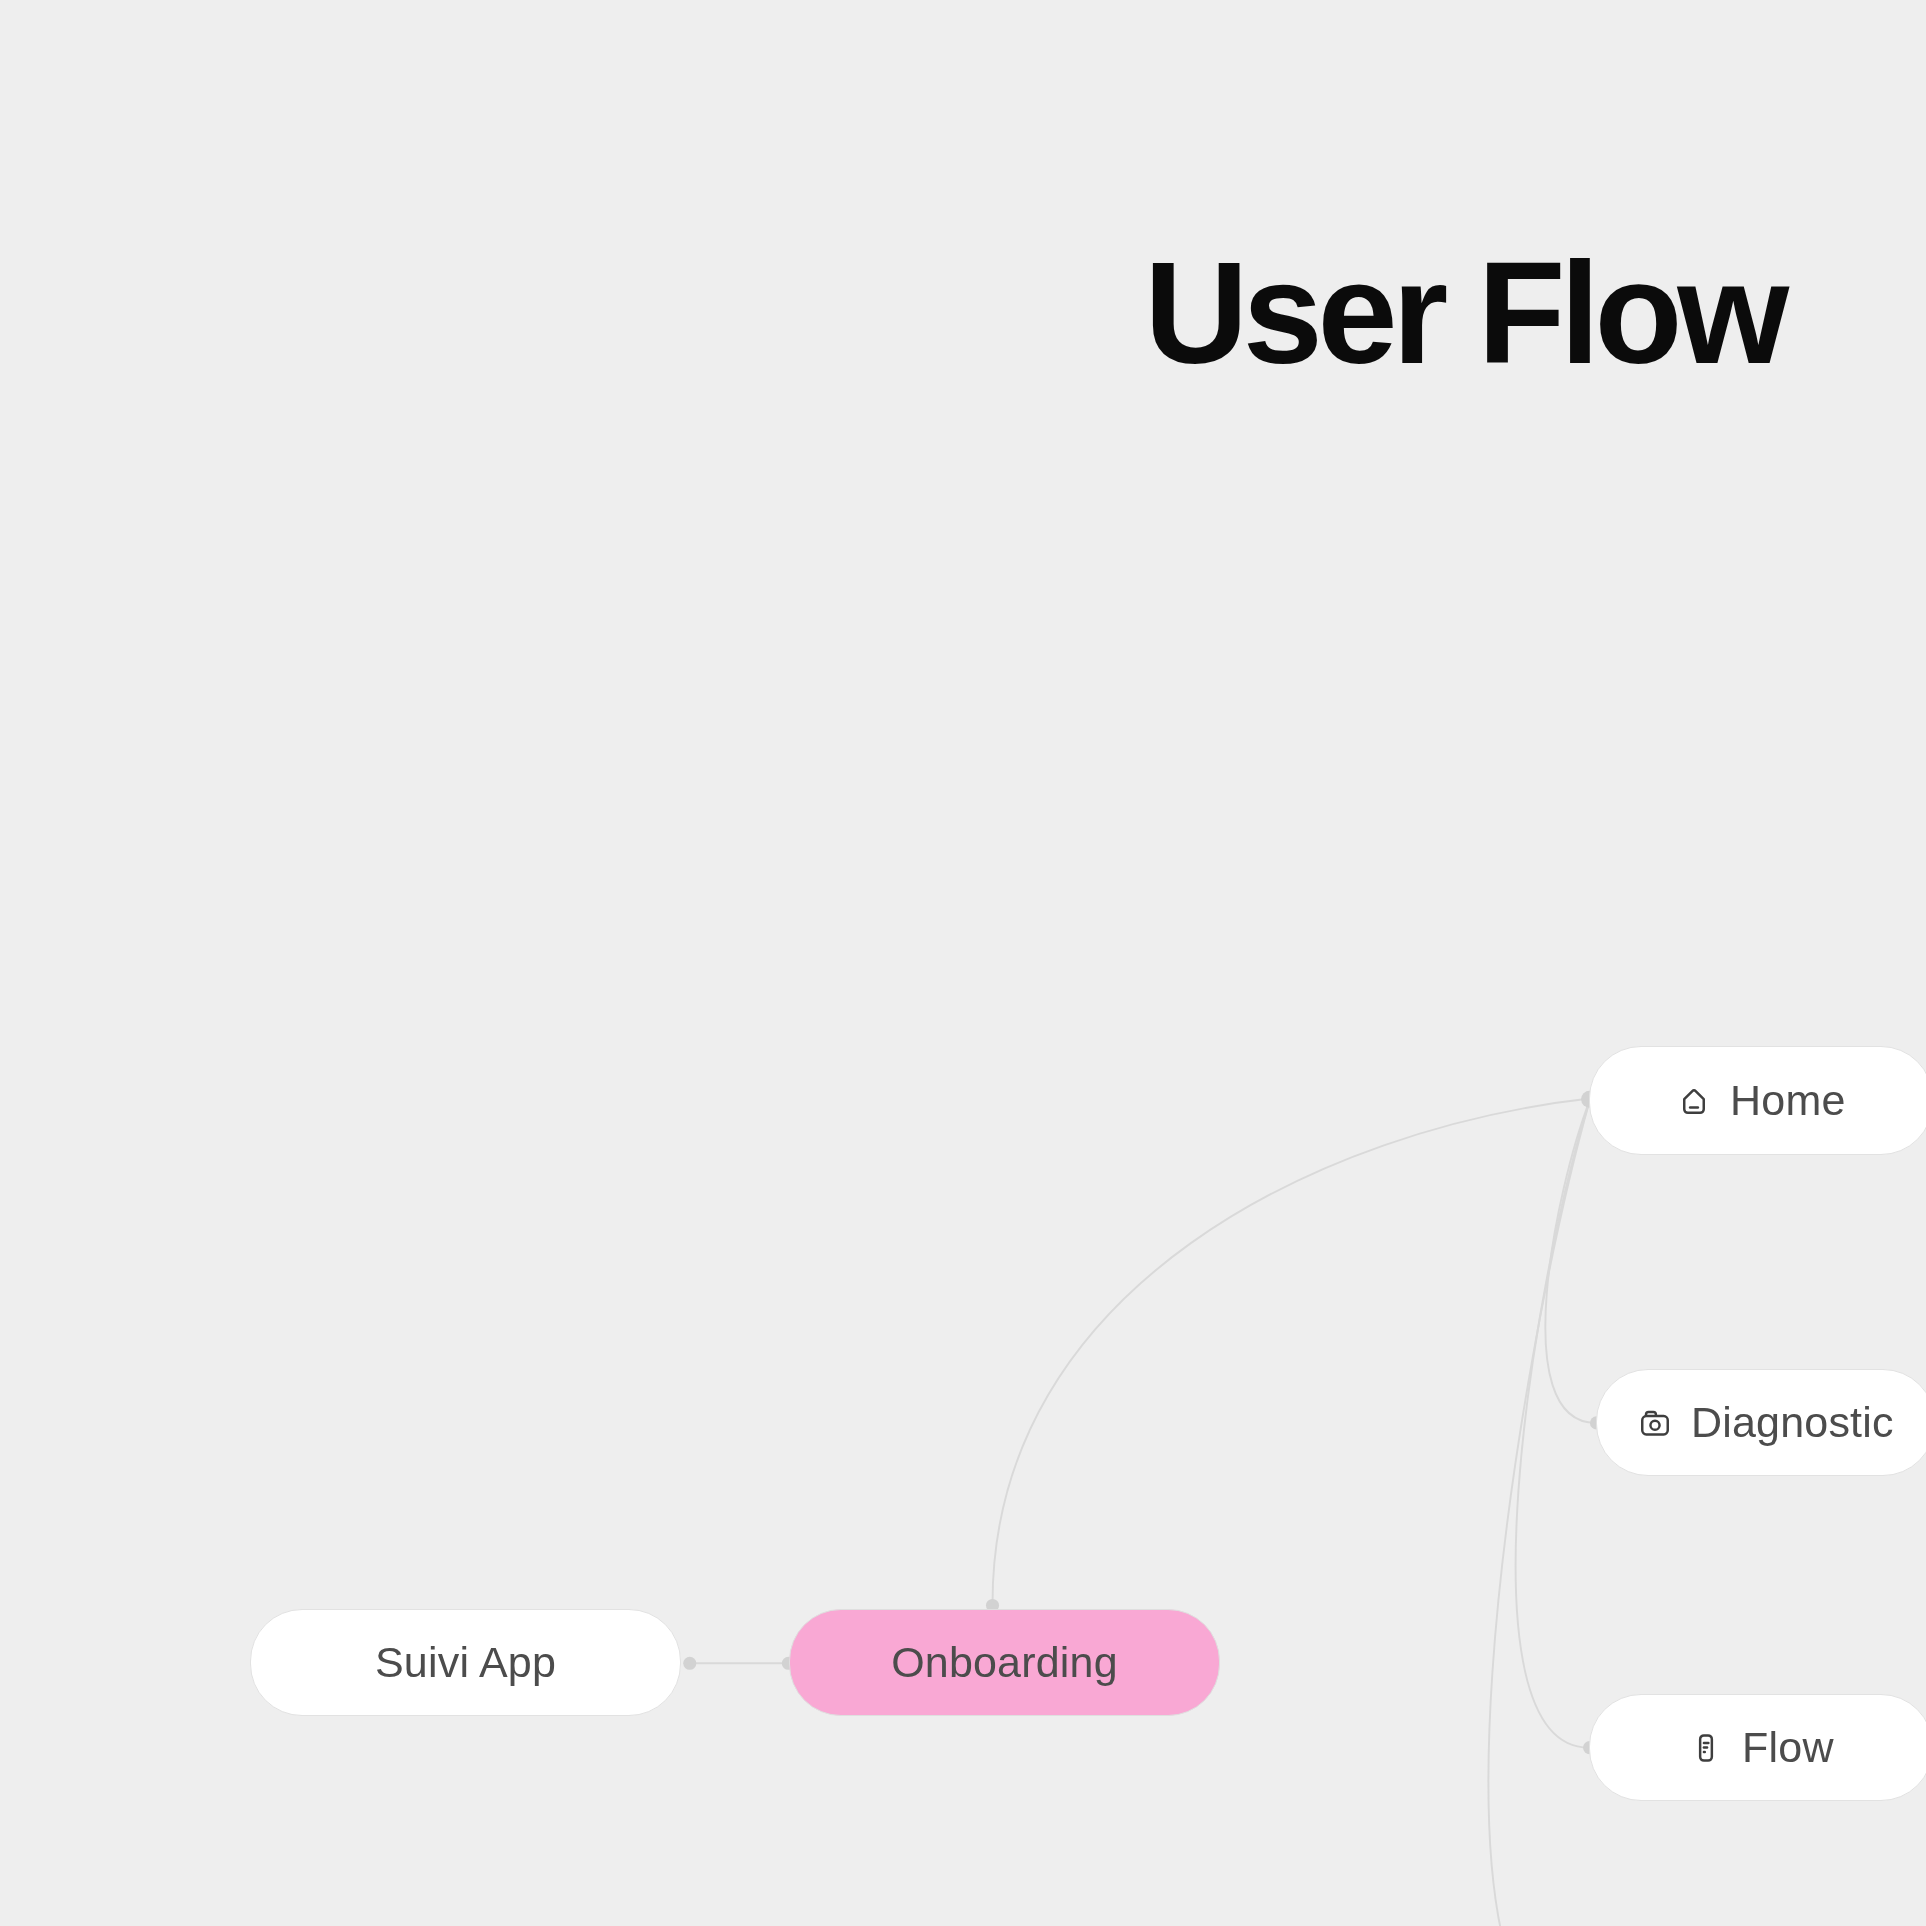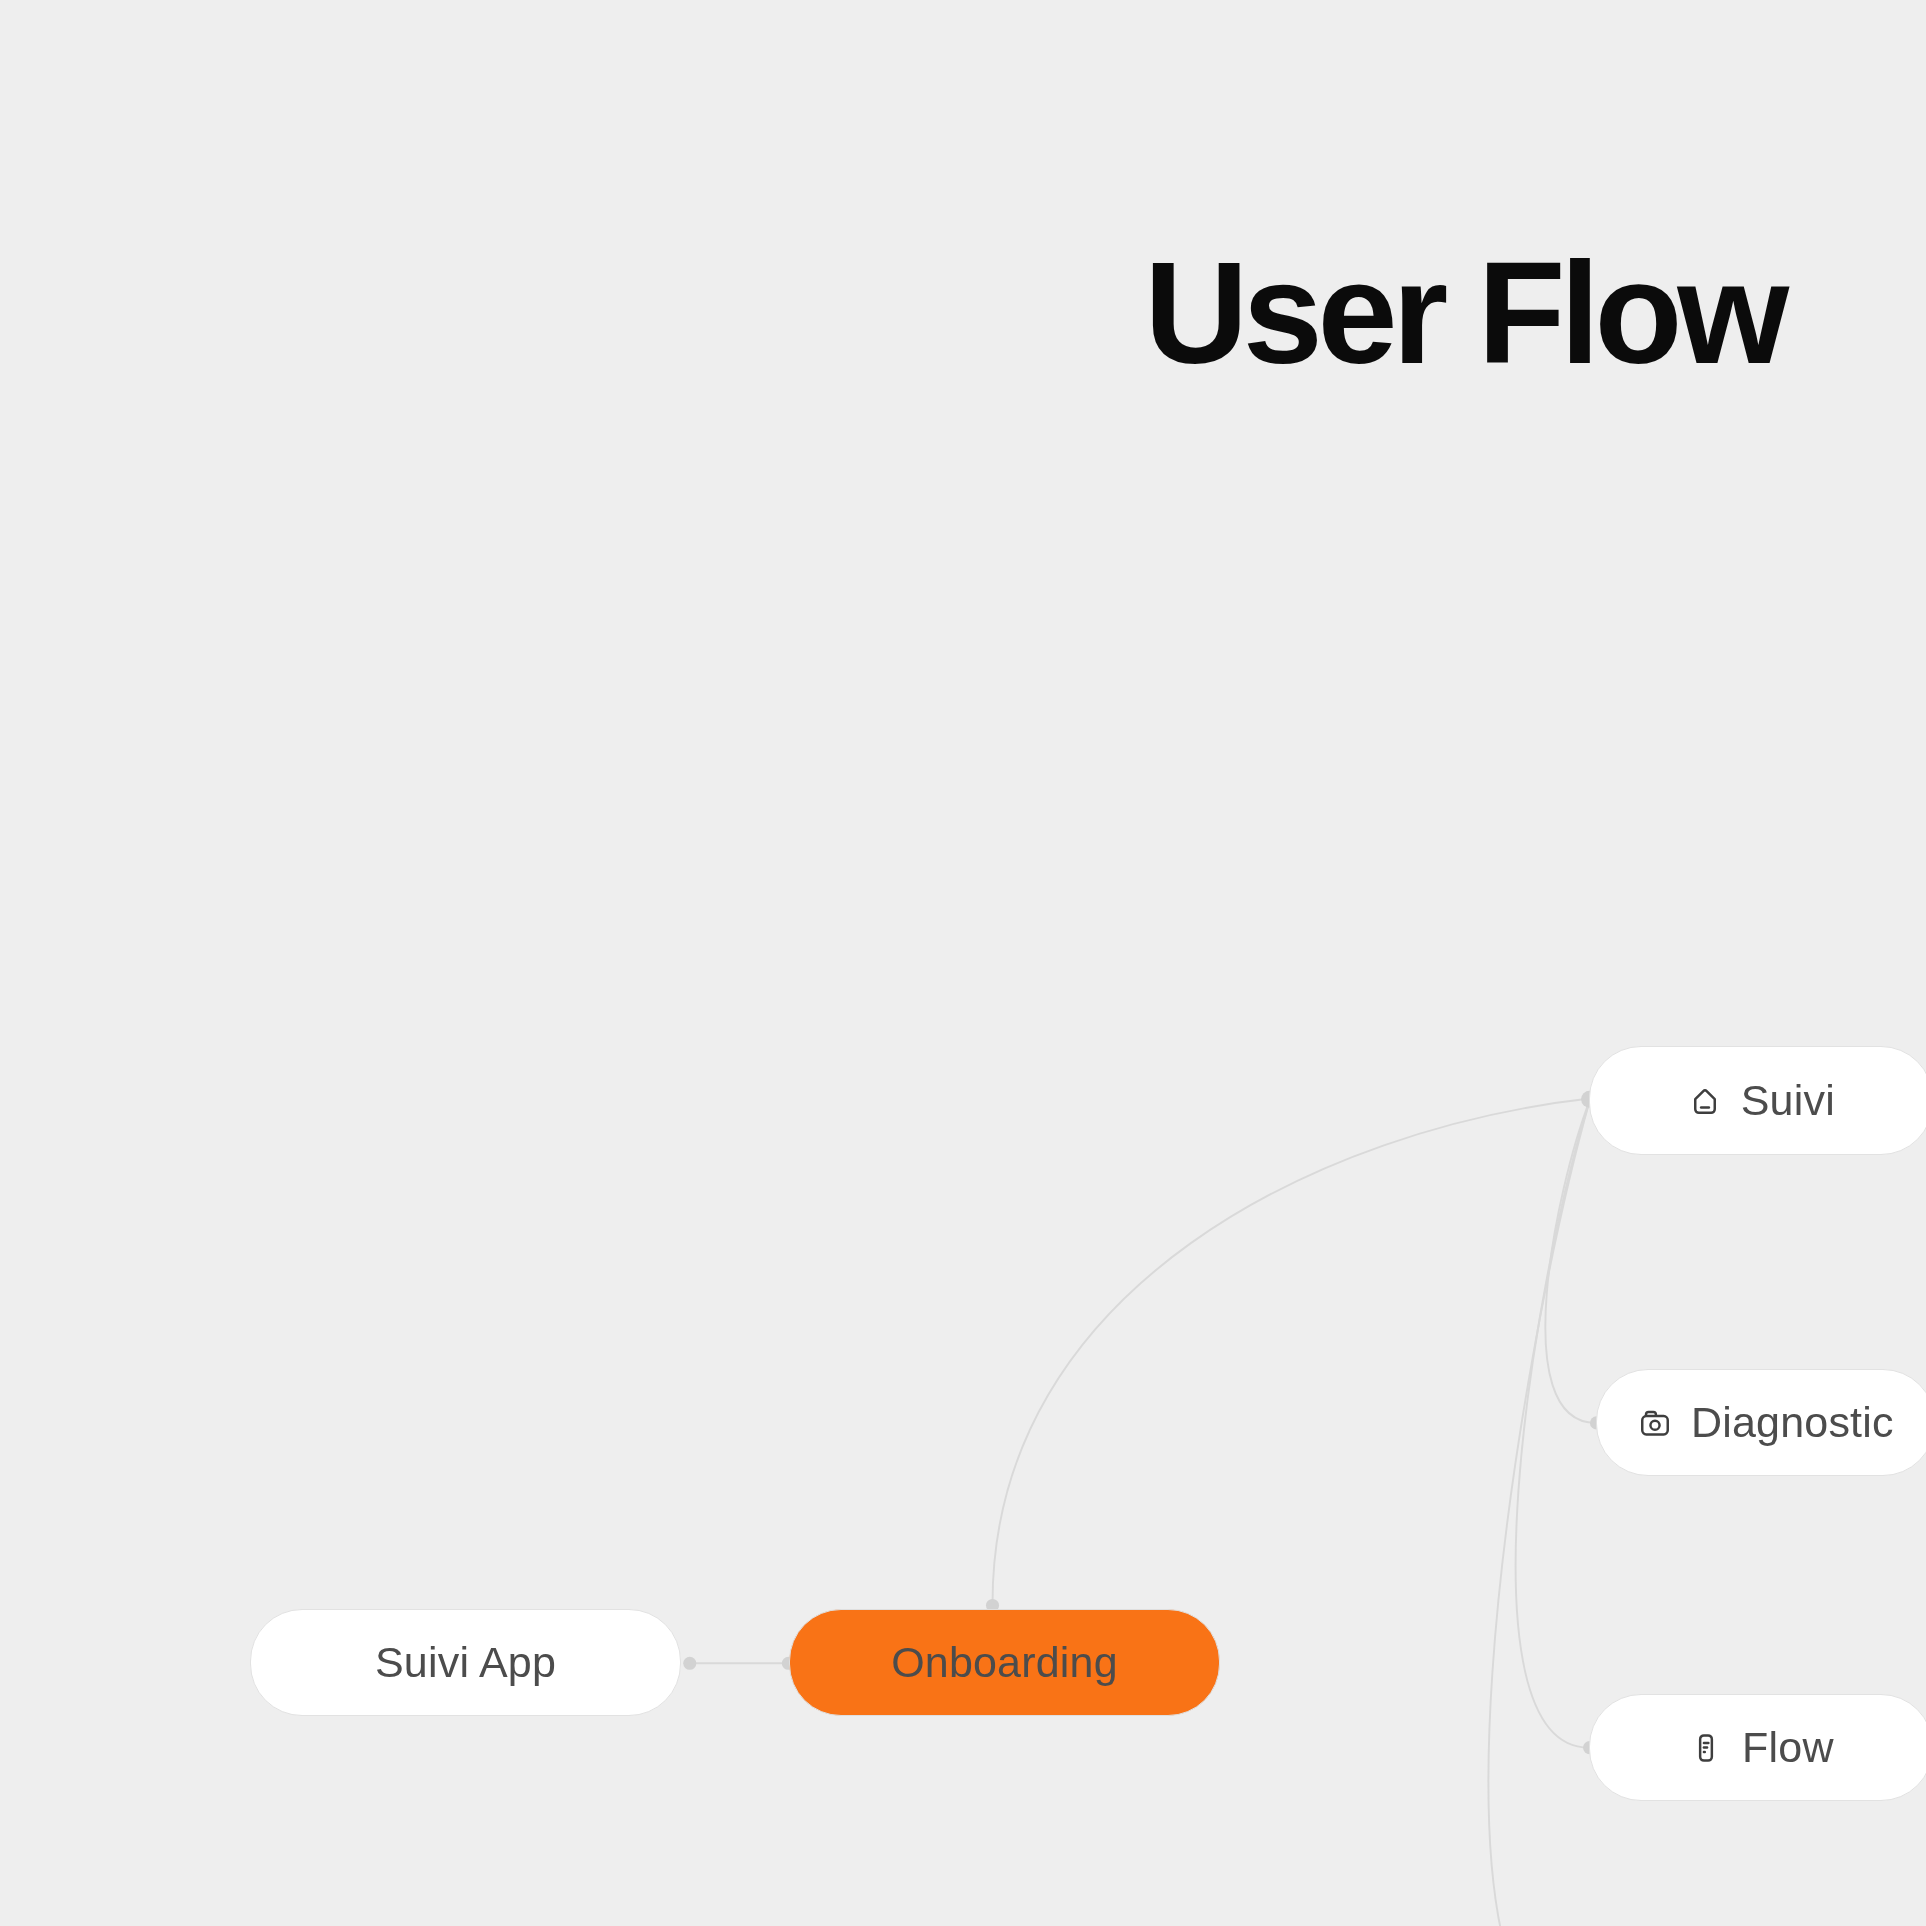--- a/index.html
+++ b/index.html
@@ -22,21 +22,21 @@
     position:absolute;box-sizing:border-box;
     display:flex;align-items:center;justify-content:center;gap:17.7px;
     border-radius:52px;
     font-size:43px;color:#4c4c4c;letter-spacing:0.2px;
     white-space:nowrap;
   }
   .node.kind-hub,.node.kind-start{
     background:#ffffff;border:1.5px solid #e2e2e2;
   }
   .node.kind-child,.node.kind-partial{
-    background:#f97316;border:1.5px solid #dfdfdf;
+    background:#f9a8d4;border:1.5px solid #dfdfdf;
   }
   .node .icon{display:inline-flex;width:36px;height:36px;flex:0 0 auto;}
   .node .icon svg{width:36px;height:36px;stroke:#3e3e3e;fill:none;
     stroke-width:1.65;stroke-linecap:round;stroke-linejoin:round;}
   .node .label{display:inline-block;}
 </style>
 </head>
 <body>
 
 <div class="canvas">
@@ -127,21 +127,21 @@
       <div class="node kind-child" style="left: 789px; top: 1609px; width: 431px; height: 107px;">
 
       <span class="label">Onboarding</span>
     </div>
       <div class="node kind-hub" style="left: 1589px; top: 1046px; width: 344px; height: 109px;">
       <span class="icon">
           <svg viewBox="0 0 24 24">
             <use href="#i-home"></use>
           </svg>
         </span>
-      <span class="label">Suivi</span>
+      <span class="label">Home</span>
     </div>
       <div class="node kind-hub" style="left: 1596px; top: 1369px; width: 339px; height: 107px;">
       <span class="icon">
           <svg viewBox="0 0 24 24">
             <use href="#i-camera"></use>
           </svg>
         </span>
       <span class="label">Diagnostic</span>
     </div>
       <div class="node kind-hub" style="left: 1589px; top: 1694px; width: 344px; height: 107px;">

